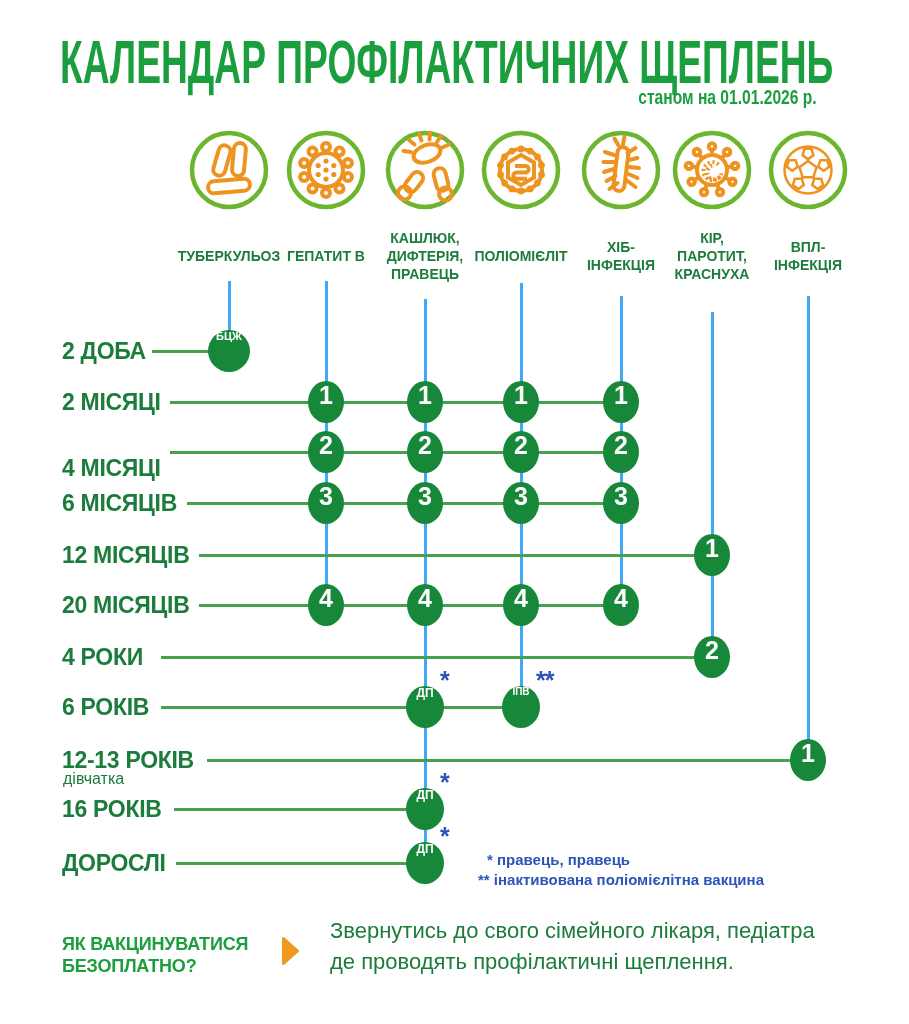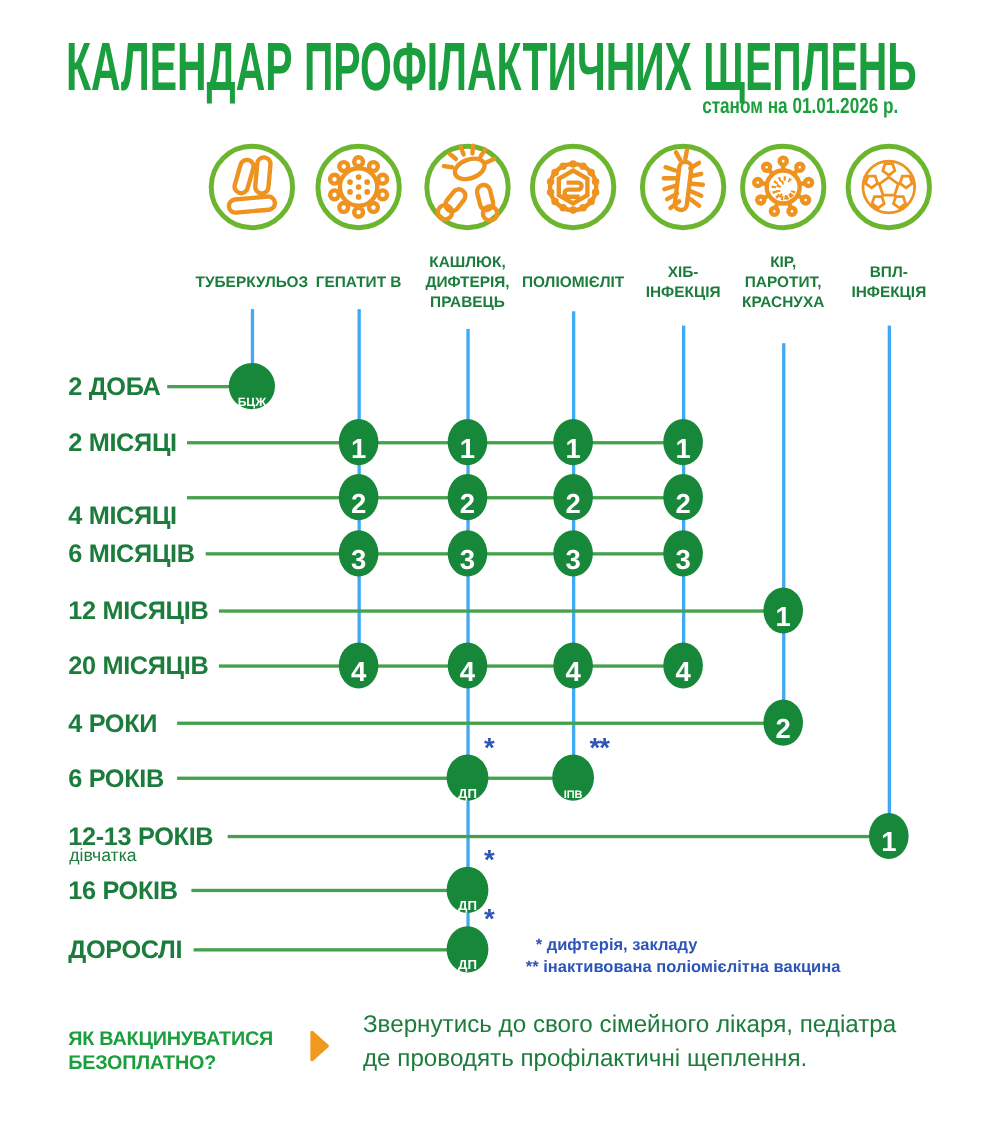--- a/index.html
+++ b/index.html
@@ -19,21 +19,21 @@
   .icon svg .art .dot{stroke-dasharray:2 2.6}
   .icon svg .art .thin{stroke-width:2.5}
   .col-label{position:absolute;width:150px;height:72px;display:flex;flex-direction:column;
     align-items:center;justify-content:center;text-align:center;font-size:14px;font-weight:700;
     line-height:1.3;color:var(--label-green,#1c7c3c);z-index:2}
   .row-label{position:absolute;left:62px;font-size:23px;font-weight:700;line-height:30px;
     letter-spacing:-.3px;color:var(--label-green,#1c7c3c);white-space:nowrap;z-index:2}
   .row-sublabel{position:absolute;left:63px;font-size:16px;font-weight:500;
     color:var(--label-green,#1c7c3c);z-index:2}
   .node{position:absolute;border-radius:50%;background:var(--node-green,#17883a);color:#fff;
-    display:flex;align-items:flex-end;justify-content:center;font-weight:700;z-index:3}
+    display:flex;align-items:flex-start;justify-content:center;font-weight:700;z-index:3}
   .ast{position:absolute;color:var(--footnote-blue,#2d55b8);font-size:25px;font-weight:700;
     letter-spacing:-1px;z-index:3}
   .footnote{position:absolute;color:var(--footnote-blue,#2d55b8);font-size:15px;font-weight:600;
     white-space:nowrap;z-index:2}
   .q{position:absolute;left:62px;top:933px;font-size:18px;font-weight:700;line-height:22px;
     letter-spacing:-.2px;color:var(--title-green,#1b9e3d)}
   .arrow{position:absolute;left:282px;top:937px}
   .answer{position:absolute;left:330px;top:915px;font-size:22px;font-weight:500;line-height:31px;
     color:var(--label-green,#1c7c3c);white-space:nowrap}
 </style>
@@ -306,21 +306,21 @@
       <div class="node" style="left: 406px; top: 788px; width: 38px; height: 42px; font-size: 12px;">
         <span>ДП</span>
       </div>
       <div class="ast" style="left: 440px; top: 768px;">*</div>
       <div class="row-label" style="top: 848px;">ДОРОСЛІ</div>
       <div class="hline" style="left: 176px; top: 861.5px; width: 249px;"></div>
       <div class="node" style="left: 406px; top: 842px; width: 38px; height: 42px; font-size: 12px;">
         <span>ДП</span>
       </div>
       <div class="ast" style="left: 440px; top: 822px;">*</div>
-      <div class="footnote" style="left: 487px; top: 851px;">* дифтерія, закладу</div>
+      <div class="footnote" style="left: 487px; top: 851px;">* правець, правець</div>
       <div class="footnote" style="left: 478px; top: 871px;">** інактивована поліомієлітна вакцина</div>
     </div>
 
   <div class="q">
     <div>ЯК ВАКЦИНУВАТИСЯ</div>
     <div>БЕЗОПЛАТНО?</div>
   </div>
 
   <svg class="arrow" width="17" height="28" viewBox="0 0 17 28">
     <polygon points="1.5,1.5 15.5,14 1.5,26.5" style="fill:var(--arrow-orange,#f0991f);stroke:var(--arrow-orange,#f0991f);stroke-width:3;stroke-linejoin:round"></polygon>

